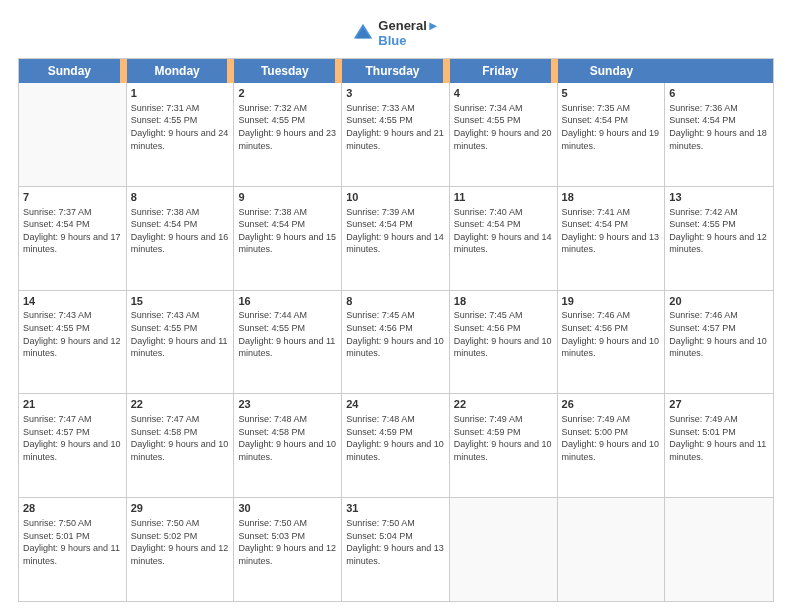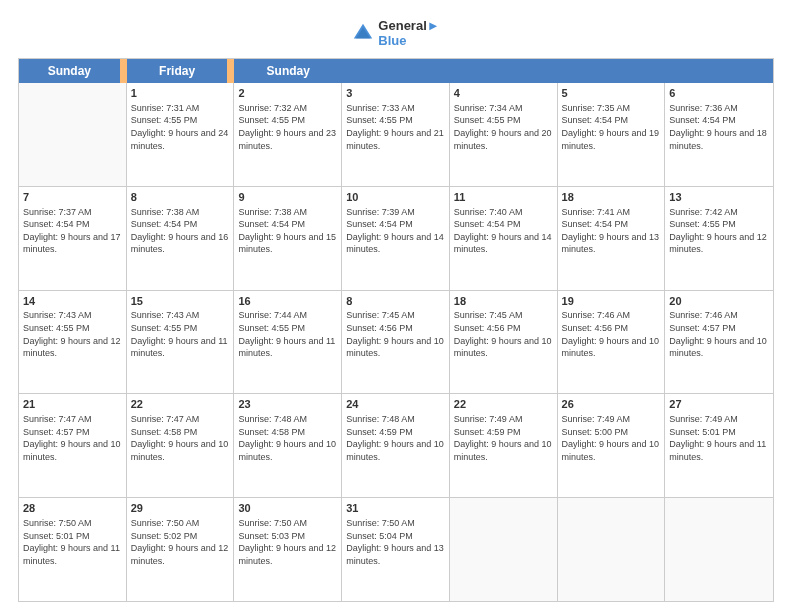--- a/index.html
+++ b/index.html
@@ -118,20 +118,23 @@
     </div>
     <div class="title-block">
       <div class="month-title"></div>
       <div class="location"></div>
     </div>
   </div>
 
   <div class="calendar">
     <div class="cal-header" id="cal-header">
         <div class="cal-header-cell">Sunday</div>
+        <div class="cal-header-cell">Monday</div>
+        <div class="cal-header-cell">Tuesday</div>
+        <div class="cal-header-cell">Thursday</div>
         <div class="cal-header-cell">Friday</div>
         <div class="cal-header-cell">Sunday</div>
       </div>
     <div class="cal-body" id="cal-body">
         <div class="cal-row">
           <div class="cal-cell empty"></div>
           <div class="cal-cell">
             <span class="day-num">1</span>
             <div class="cell-text">Sunrise: 7:31 AM<br>Sunset: 4:55 PM<br>Daylight: 9 hours and 24 minutes.</div>
           </div>

